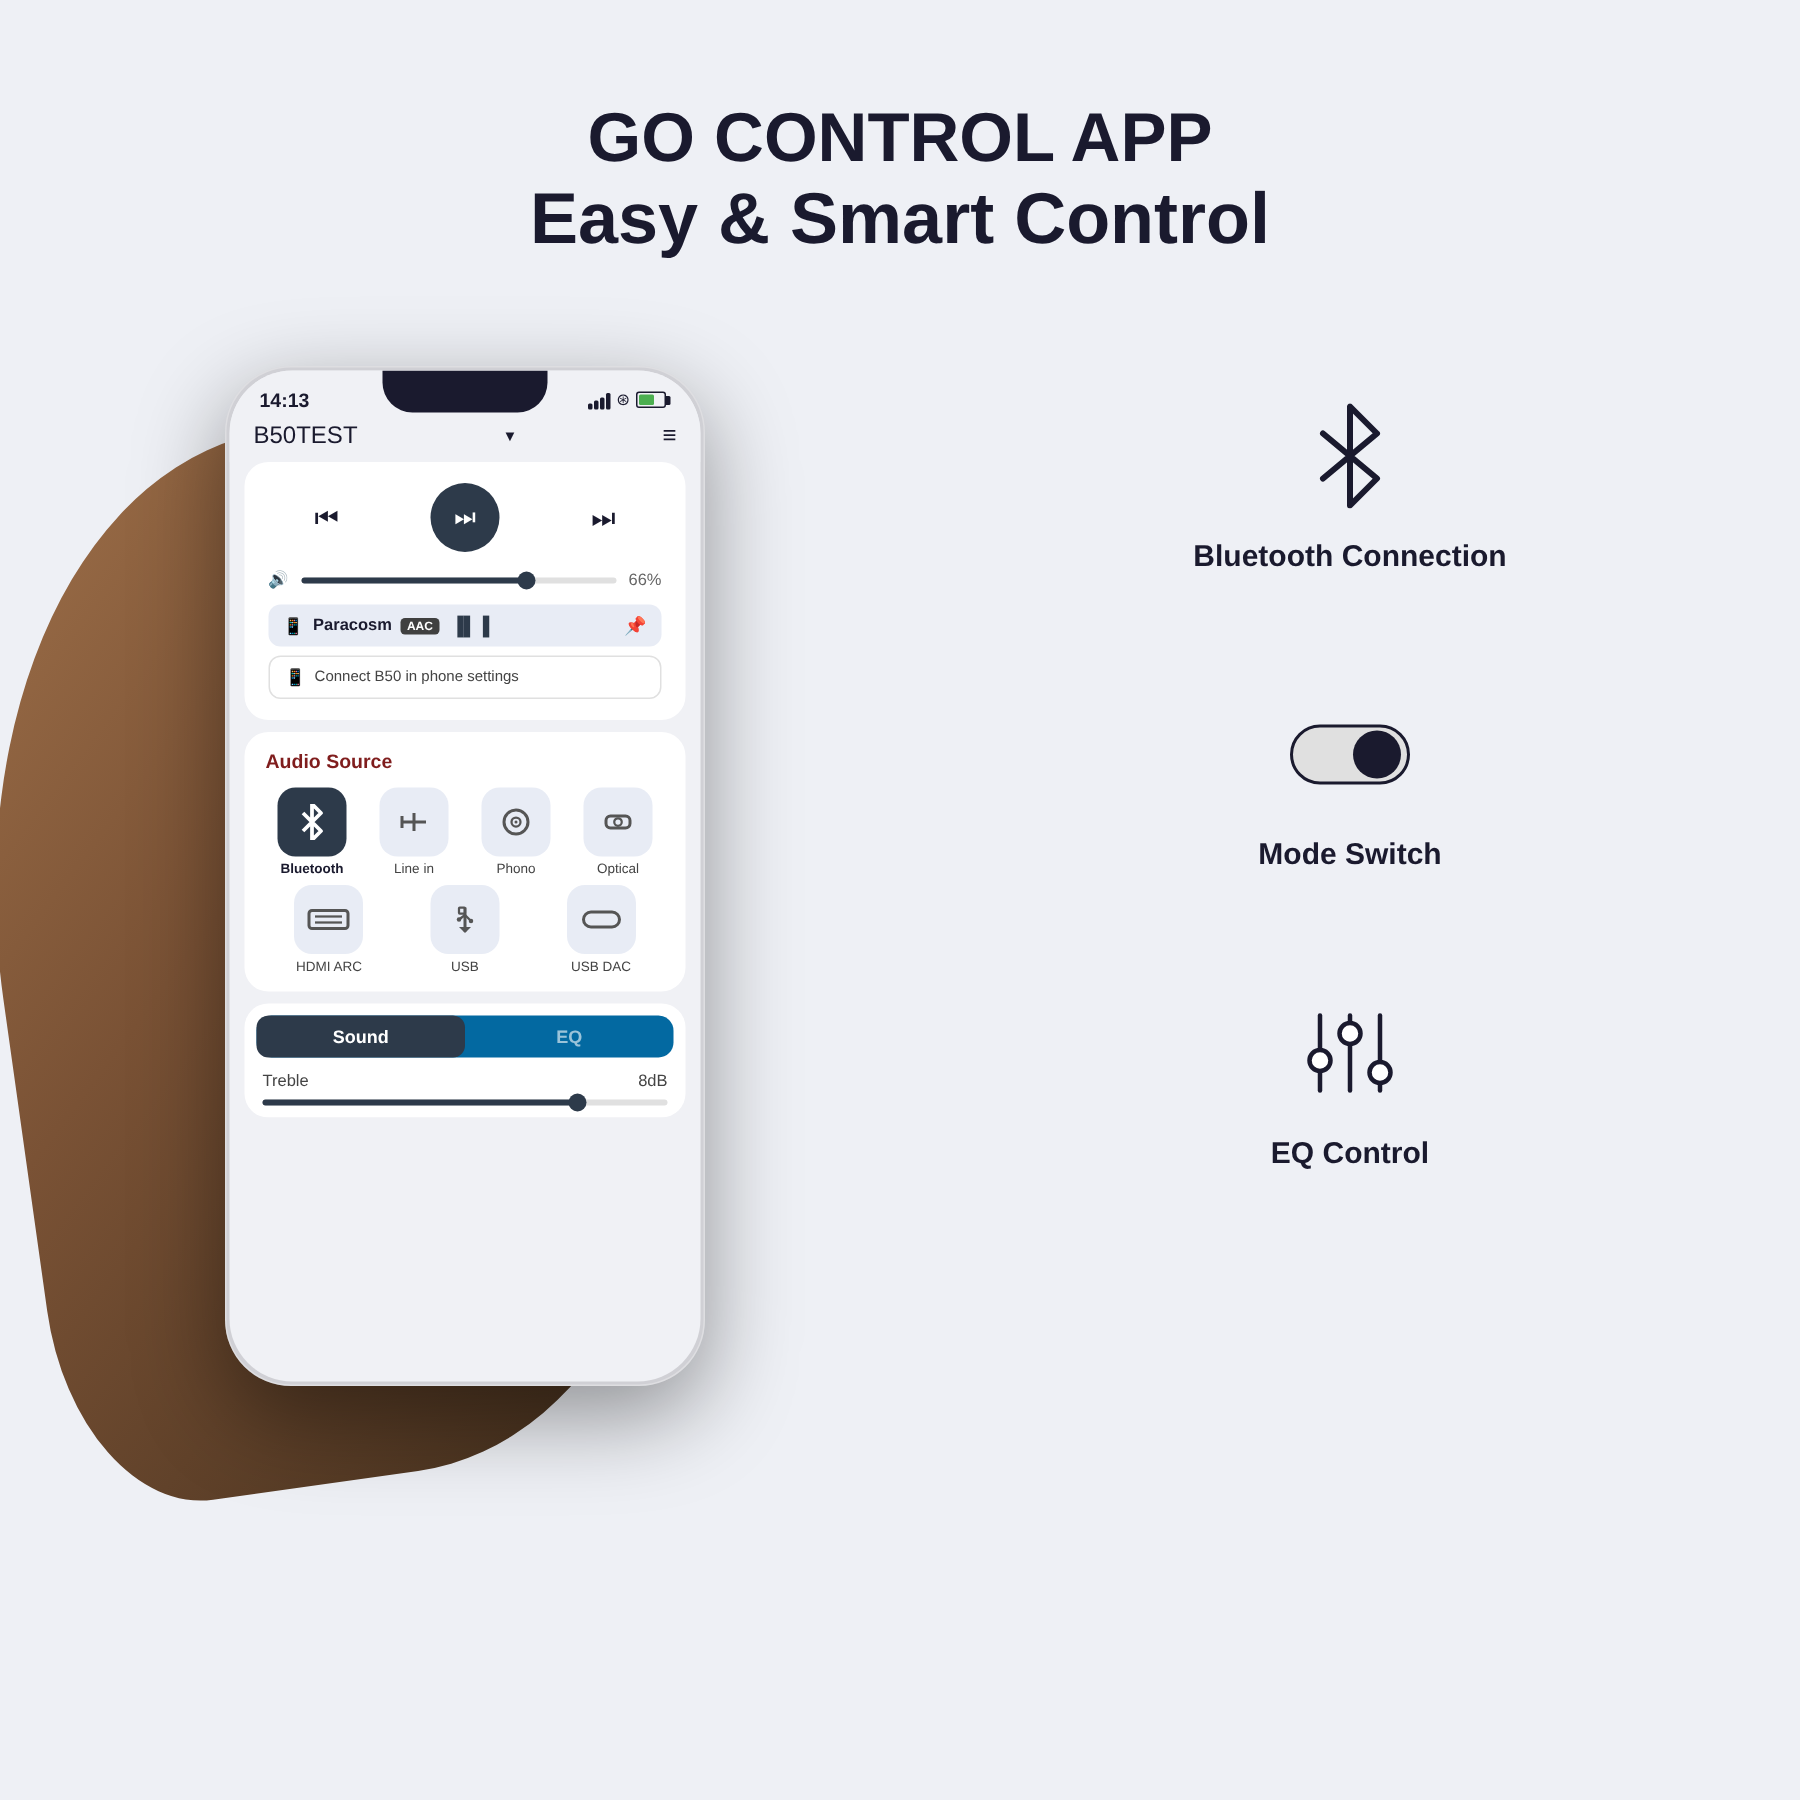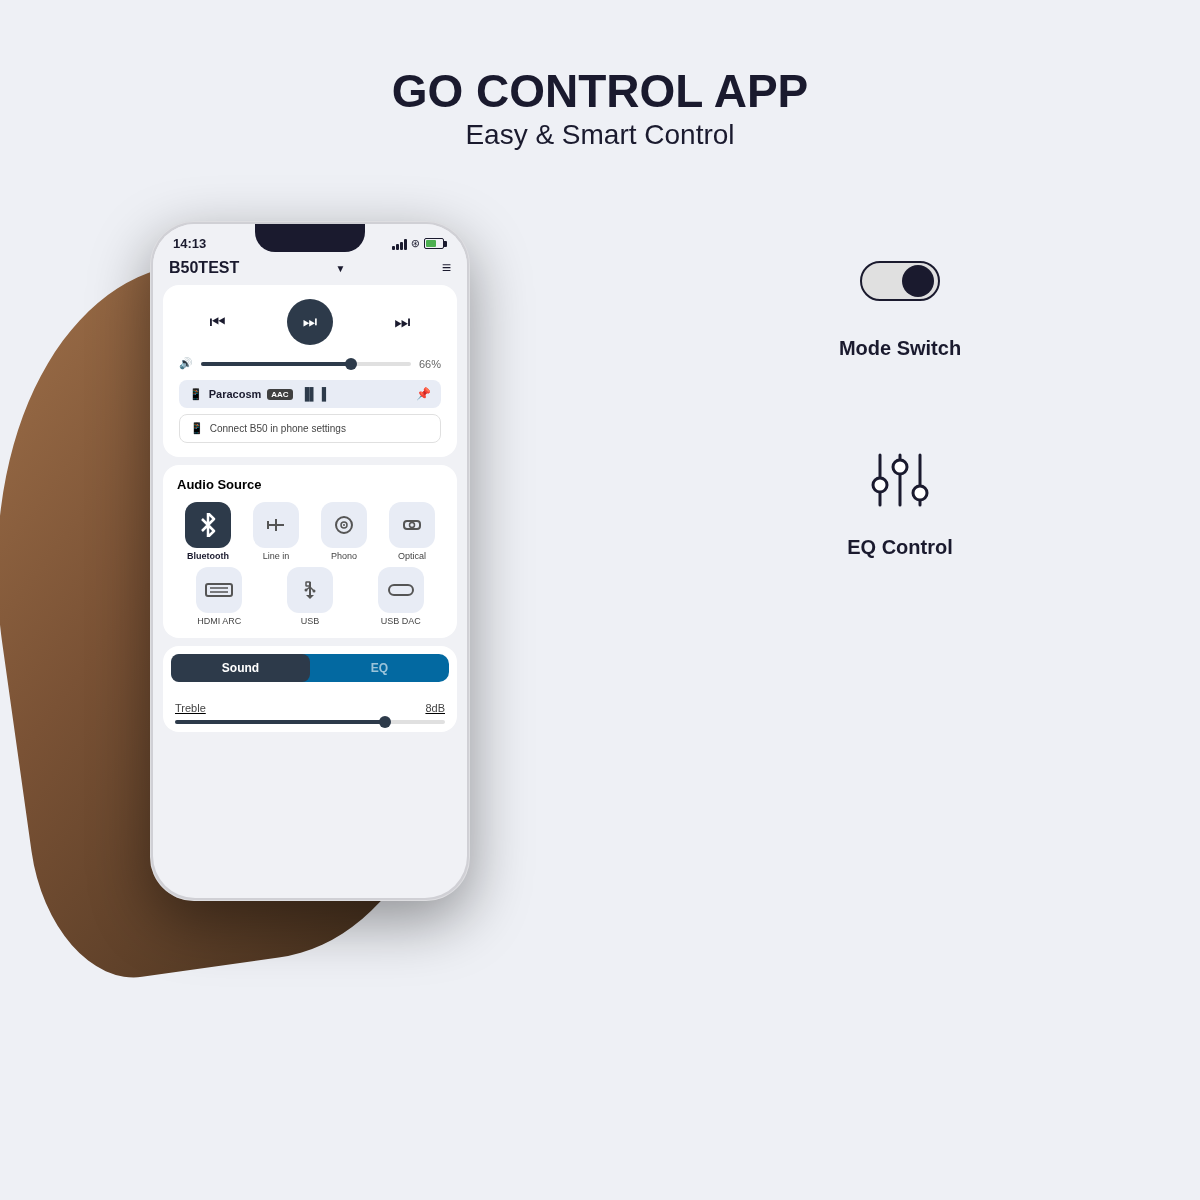--- a/index.html
+++ b/index.html
@@ -18,22 +18,22 @@
       padding-top: 64px;
       padding-bottom: 20px;
     }
     .header-title {
       font-size: 46px;
       font-weight: 800;
       color: #1a1a2e;
       line-height: 1.2;
     }
     .header-subtitle {
-      font-size: 28px;
-      font-weight: 400;
+      font-size: 48px;
+      font-weight: 700;
       color: #1a1a2e;
     }
 
     
     .main-content {
       display: flex;
       align-items: flex-start;
       justify-content: center;
       padding: 20px 60px 0;
       gap: 0;
@@ -121,21 +121,21 @@
     
     .app-header {
       display: flex;
       justify-content: space-between;
       align-items: center;
       padding: 4px 16px 8px;
       background: #f0f1f5;
     }
     .app-title {
       font-size: 16px;
-      font-weight: 700;
+      font-weight: 400;
       color: #1a1a2e;
     }
     .hamburger {
       font-size: 16px;
       color: #1a1a2e;
     }
 
     
     .app-content {
       padding: 0 10px;
@@ -239,21 +239,21 @@
     
     .source-card {
       background: white;
       border-radius: 16px;
       padding: 12px 14px;
       margin-bottom: 8px;
     }
     .source-title {
       font-size: 13px;
       font-weight: 600;
-      color: #000000;
+      color: #7f1d1d;
       margin-bottom: 10px;
     }
     .source-grid {
       display: grid;
       grid-template-columns: repeat(4, 1fr);
       gap: 6px;
       margin-bottom: 6px;
     }
     .source-grid-row2 {
       display: grid;
@@ -307,22 +307,21 @@
       font-size: 12px;
       font-weight: 600;
       color: rgba(255,255,255,0.6);
       border-radius: 8px;
     }
     .sound-tab.active {
       background: #2d3a4a;
       color: white;
     }
     .treble-row {
-      padding: 20px 12px 8px;
-      text-decoration: underline;
+      padding: 10px 12px 8px;
     }
     .treble-header {
       display: flex;
       justify-content: space-between;
       font-size: 11px;
       color: #444;
       margin-bottom: 6px;
     }
     .treble-slider {
       height: 4px;
@@ -634,20 +633,28 @@
             </div>
           </div>
 
         </div>
       </div>
     </div>
   </div>
 
   <div class="features-panel">
 
+    <div class="feature-item">
+      <div class="feature-icon-container bluetooth-icon">
+        <svg width="52" height="70" viewBox="0 0 52 70" fill="none" xmlns="http://www.w3.org/2000/svg">
+          <polyline points="8,50 44,20 26,2 26,68 44,50 8,20" stroke="#1a1a2e" stroke-width="4" fill="none" stroke-linejoin="round" stroke-linecap="round"></polyline>
+        </svg>
+      </div>
+      <span class="feature-label">Bluetooth Connection</span>
+    </div>
 
     <div class="feature-item">
       <div class="feature-icon-container">
         <div class="toggle-switch">
           <div class="toggle-knob"></div>
         </div>
       </div>
       <span class="feature-label">Mode Switch</span>
     </div>
 

